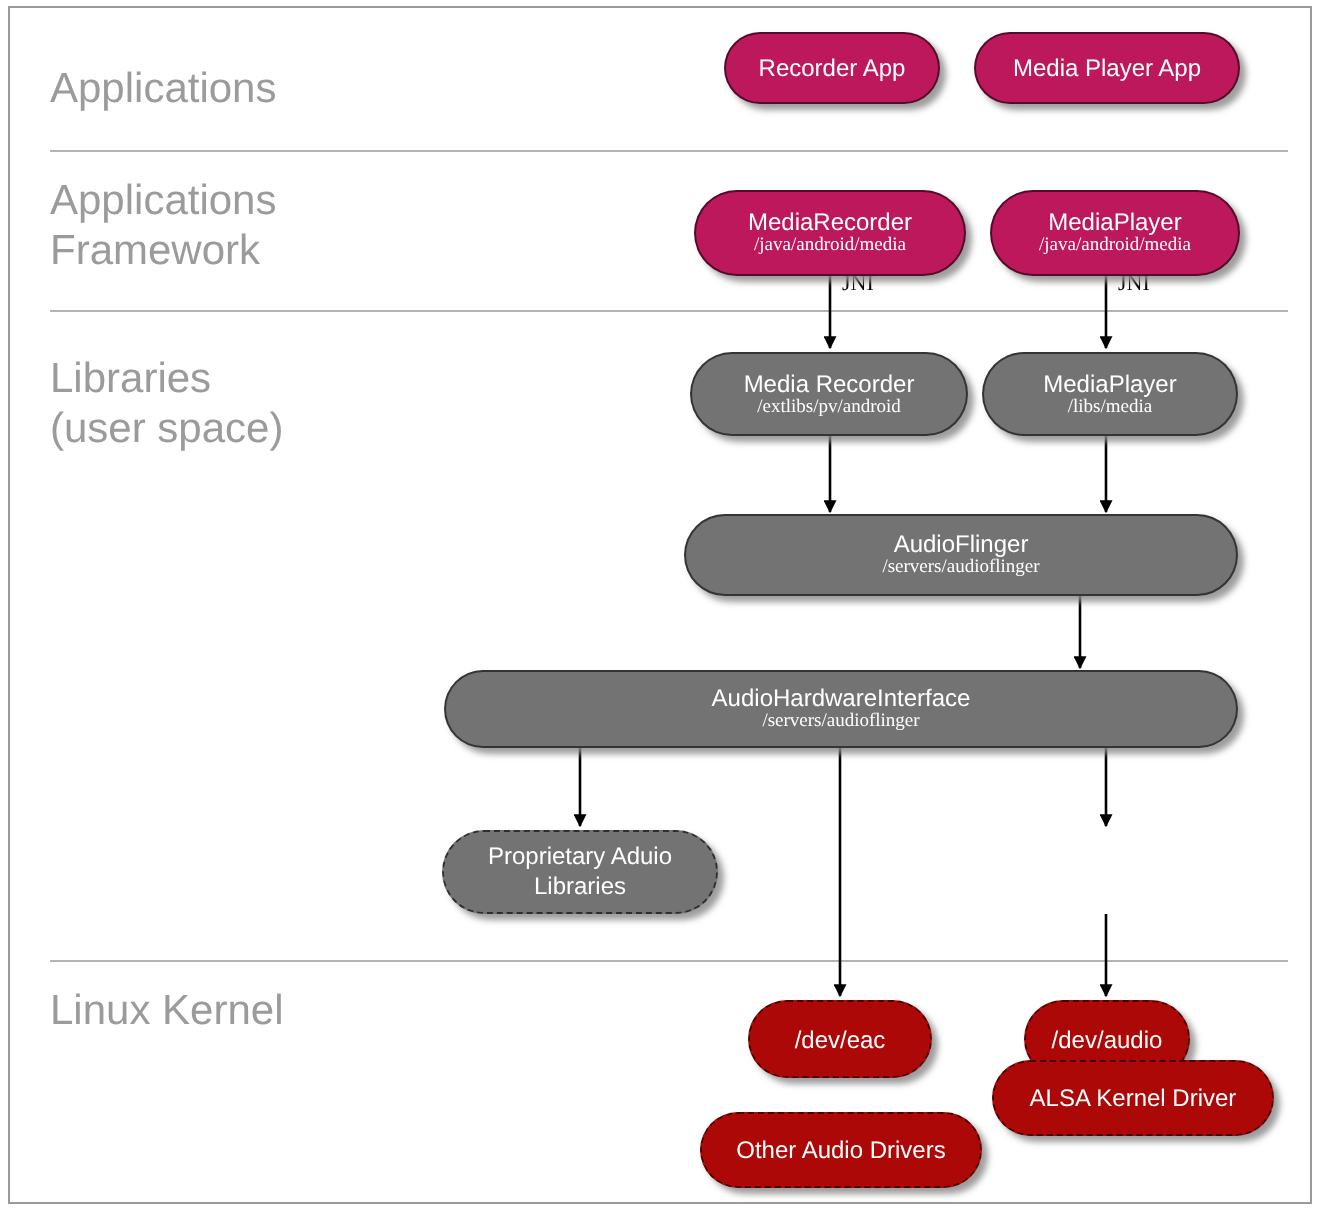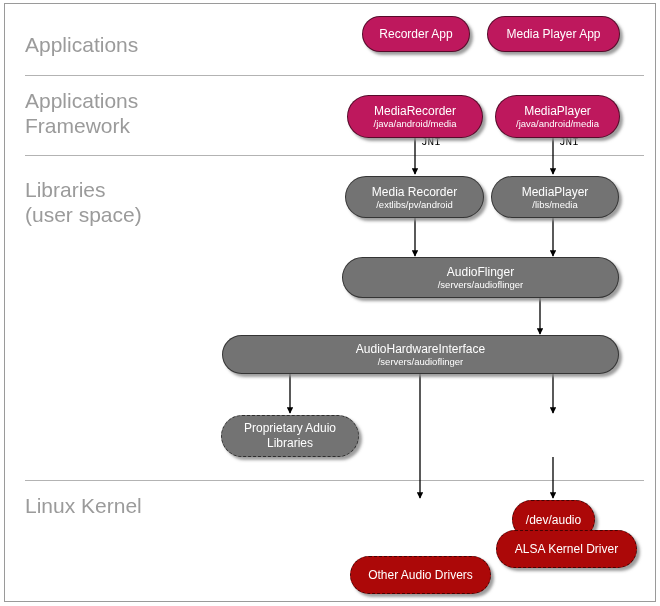--- a/index.html
+++ b/index.html
@@ -47,21 +47,21 @@
   #wires {
     position: absolute;
     left: 0; top: 0;
     width: 660px; height: 606px;
     pointer-events: none;
   }
   .jni-label {
     position: absolute;
     font-size: 11px;
     color: #000;
-    font-family: Liberation Mono, monospace;
+    font-family: Liberation Serif, serif;
     text-align: right;
   }
   
   .node {
     position: absolute;
     box-sizing: border-box;
     display: flex;
     flex-direction: column;
     align-items: center;
     justify-content: center;
@@ -74,20 +74,21 @@
   }
   .node .title {
     font-size: 12px;
     line-height: 14px;
     white-space: pre;
   }
   .node .sub {
     font-size: 9.5px;
     line-height: 11px;
     white-space: pre;
+    font-family: Liberation Serif, serif;
   }
   .node.blue  { background: #be185d; }
   .node.green { background: #737373; }
   .node.red   { background: #ac0808; }
   .node.dashed {
     border: 1px dashed rgba(0,0,0,0.6);
   }
   .node.two-line .title { line-height: 15px; }
 </style>
 </head>
@@ -168,20 +169,23 @@
   </div>
   <div class="node green" style="left:222px; top:335px; width:397px; height:39px;">
     <span class="title">AudioHardwareInterface</span>
     <span class="sub">/servers/audioflinger</span>
   </div>
   <div class="node green dashed two-line" style="left:221px; top:415px; width:138px; height:42px;">
     <span class="title" style="white-space: pre-line;">Proprietary Aduio
 Libraries</span>
   </div>
 
+  <div class="node red dashed" style="left:374px; top:500px; width:92px; height:39px;">
+    <span class="title">/dev/eac</span>
+  </div>
   <div class="node red dashed" style="left:512px; top:500px; width:83px; height:39px;">
     <span class="title">/dev/audio</span>
   </div>
   <div class="node red dashed" style="left:350px; top:556px; width:141px; height:38px;">
     <span class="title">Other Audio Drivers</span>
   </div>
   <div class="node red dashed" style="left:496px; top:530px; width:141px; height:38px;">
     <span class="title">ALSA Kernel Driver</span>
   </div>
 </div>

